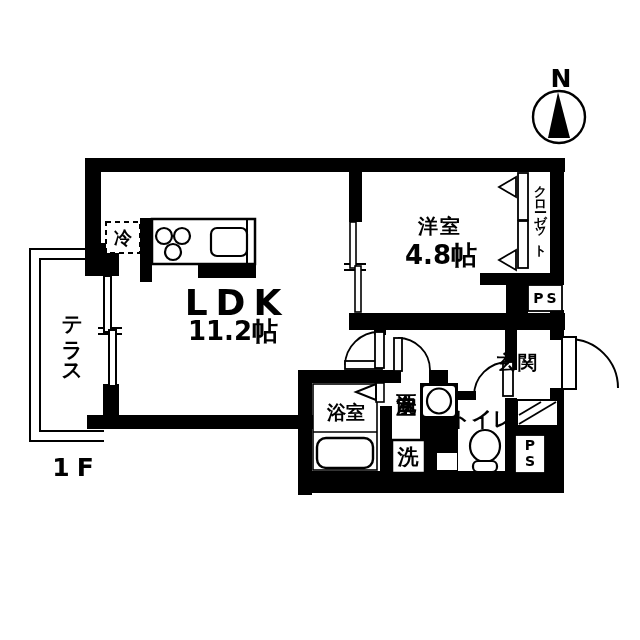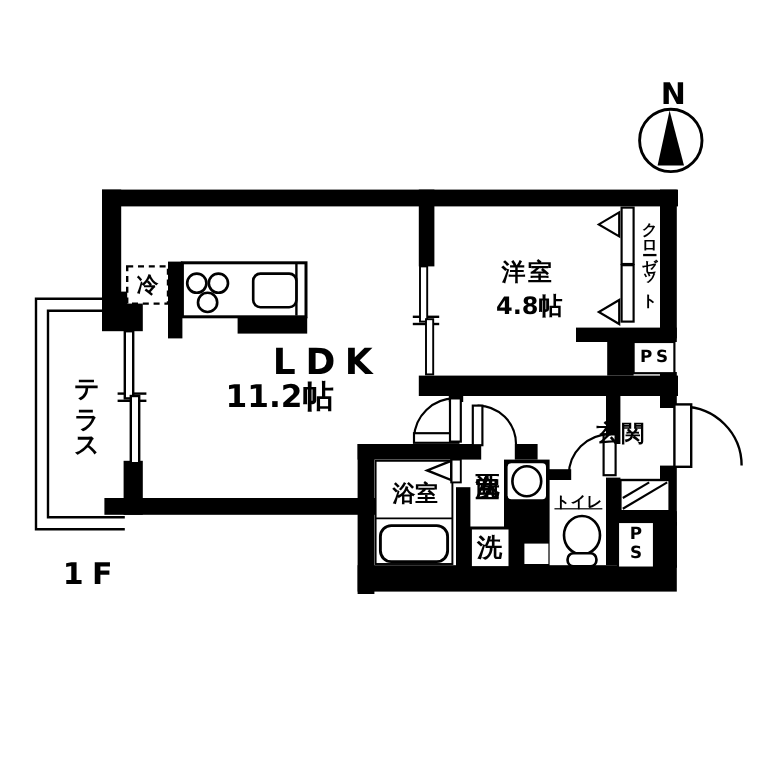--- a/index.html
+++ b/index.html
@@ -140,40 +140,40 @@
     <rect x="515" y="435" width="30" height="38" fill="#fff" stroke="#000" stroke-width="1.8"></rect>
 
     <g>
       <circle cx="559" cy="117" r="26" fill="#fff" stroke="#000" stroke-width="2.4"></circle>
       <polygon points="558,92 548,138 570,138" fill="#000"></polygon>
     </g>
   </svg>
 
   <div class="label" style="left:561px;top:78px;font-size:25px;font-weight:700;">N</div>
 
-  <div class="label" style="left:233px;top:303px;font-size:30px;letter-spacing:8px;padding-left:8px;margin-left:36px;">LDK</div>
+  <div class="label" style="left:233px;top:303px;font-size:36px;letter-spacing:8px;padding-left:8px;">LDK</div>
   <div class="label" style="left:233px;top:331px;font-size:26px;text-align:center;">11.2帖</div>
 
   <div class="label" style="left:440px;top:226px;font-size:20px;letter-spacing:2px;">洋室</div>
-  <div class="label" style="left:441px;top:255px;font-size:20px;">4.8帖</div>
+  <div class="label" style="left:441px;top:255px;font-size:26px;">4.8帖</div>
 
   <div class="vlabel" style="left:72px;top:302px;font-size:21px;">テラス</div>
 
   <div class="label" style="left:346px;top:412px;font-size:19px;">浴室</div>
 
   <div class="vlabel" style="left:406px;top:379px;font-size:20px;">洗面室</div>
 
-  <div class="label" style="left:482px;top:419px;font-size:13px;text-decoration:underline;">トイレ</div>
+  <div class="label" style="left:482px;top:419px;font-size:21px;">トイレ</div>
 
   <div class="label" style="left:518px;top:362px;font-size:19px;letter-spacing:2px;">玄関</div>
 
   <div class="vlabel" style="left:540px;top:176px;font-size:13px;">クローゼット</div>
 
   <div class="label" style="left:545px;top:298px;font-size:14px;letter-spacing:3px;padding-left:3px;">PS</div>
 
   <div class="stack" style="left:530px;top:437px;font-size:14px;width:12px;line-height:16px;">PS</div>
 
   <div class="label" style="left:123px;top:238px;font-size:18px;">冷</div>
 
   <div class="label" style="left:408px;top:457px;font-size:21px;">洗</div>
 
-  <div class="label" style="left:73px;top:467px;font-size:25px;letter-spacing:7px;padding-left:7px;margin-top:11px;">1F</div>
+  <div class="label" style="left:73px;top:467px;font-size:25px;letter-spacing:7px;padding-left:7px;">1F</div>
 </div>
 
 </body></html>

